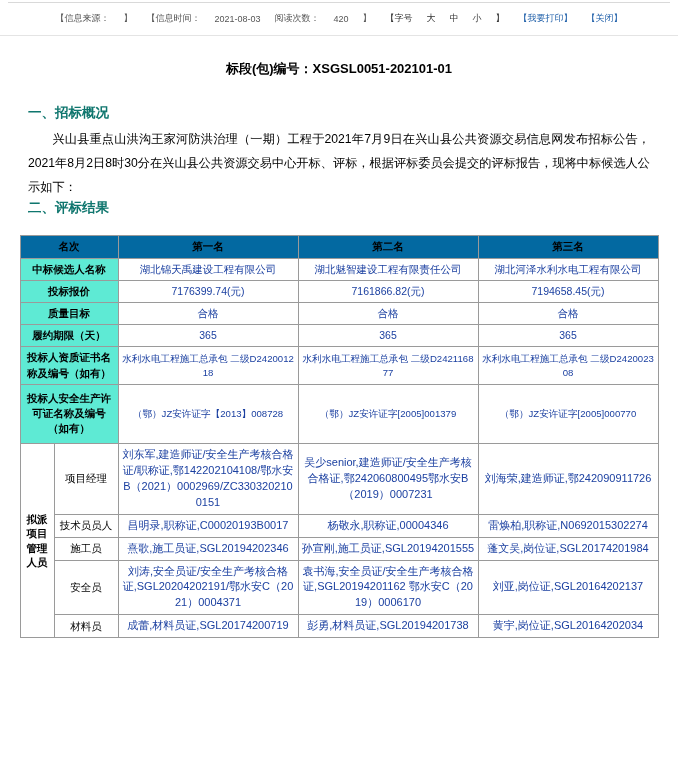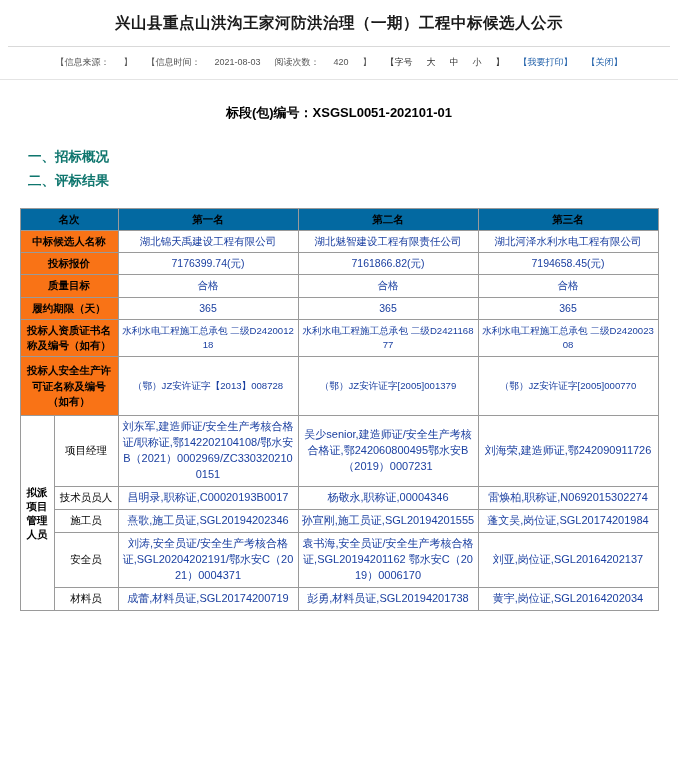--- a/index.html
+++ b/index.html
@@ -99,21 +99,21 @@
     line-height: 1.45;
     word-break: break-all;
     color: #000;
   }
   table.bid td.hdr {
     font-weight: bold;
     background: #0369a1;
   }
   table.bid td.rowlabel {
     font-weight: bold;
-    background: #f97316;
+    background: #5eead4;
   }
   table.bid td.data {
     color: #1a3fa0;
   }
   table.bid td.vert {
     font-weight: bold;
     width: 34px;
   }
   .vert-txt {
     line-height: 1.35;
@@ -130,21 +130,20 @@
   }
   .clip-bottom {
     overflow: hidden;
   }
 </style>
 </head>
 <body>
 
 <div class="page">
 
-  <div class="title">兴山县重点山洪沟王家河防洪治理（一期）工程中标候选人公示</div>
 
   <div class="divider"></div>
 
   <div class="meta-bar">
     <span class="seg">【信息来源：</span>
     <span class="seg">】</span>
     <span class="seg">【信息时间：</span>
     <span class="seg">2021-08-03</span>
     <span class="seg">阅读次数：</span>
     <span class="seg">420</span>
@@ -156,20 +155,21 @@
     <span class="seg fsz">】</span>
     <span class="seg lnk">【我要打印】</span>
     <span class="seg lnk">【关闭】</span>
   </div>
 
   <div class="body-wrap">
 
     <div class="code-line">标段(包)编号：XSGSL0051-202101-01</div>
 
     <h2 class="sec">一、招标概况</h2>
+    <p class="para">兴山县重点山洪沟王家河防洪治理（一期）工程于2021年7月9日在兴山县公共资源交易信息网发布招标公告，2021年8月2日8时30分在兴山县公共资源交易中心开标、评标，根据评标委员会提交的评标报告，现将中标候选人公示如下：</p>
 
     <h2 class="sec sec2">二、评标结果</h2>
 
     <div class="clip-bottom">
       <table class="bid">
         <colgroup>
           <col style="width:34px">
           <col style="width:64px">
           <col style="width:180px">
           <col style="width:180px">

